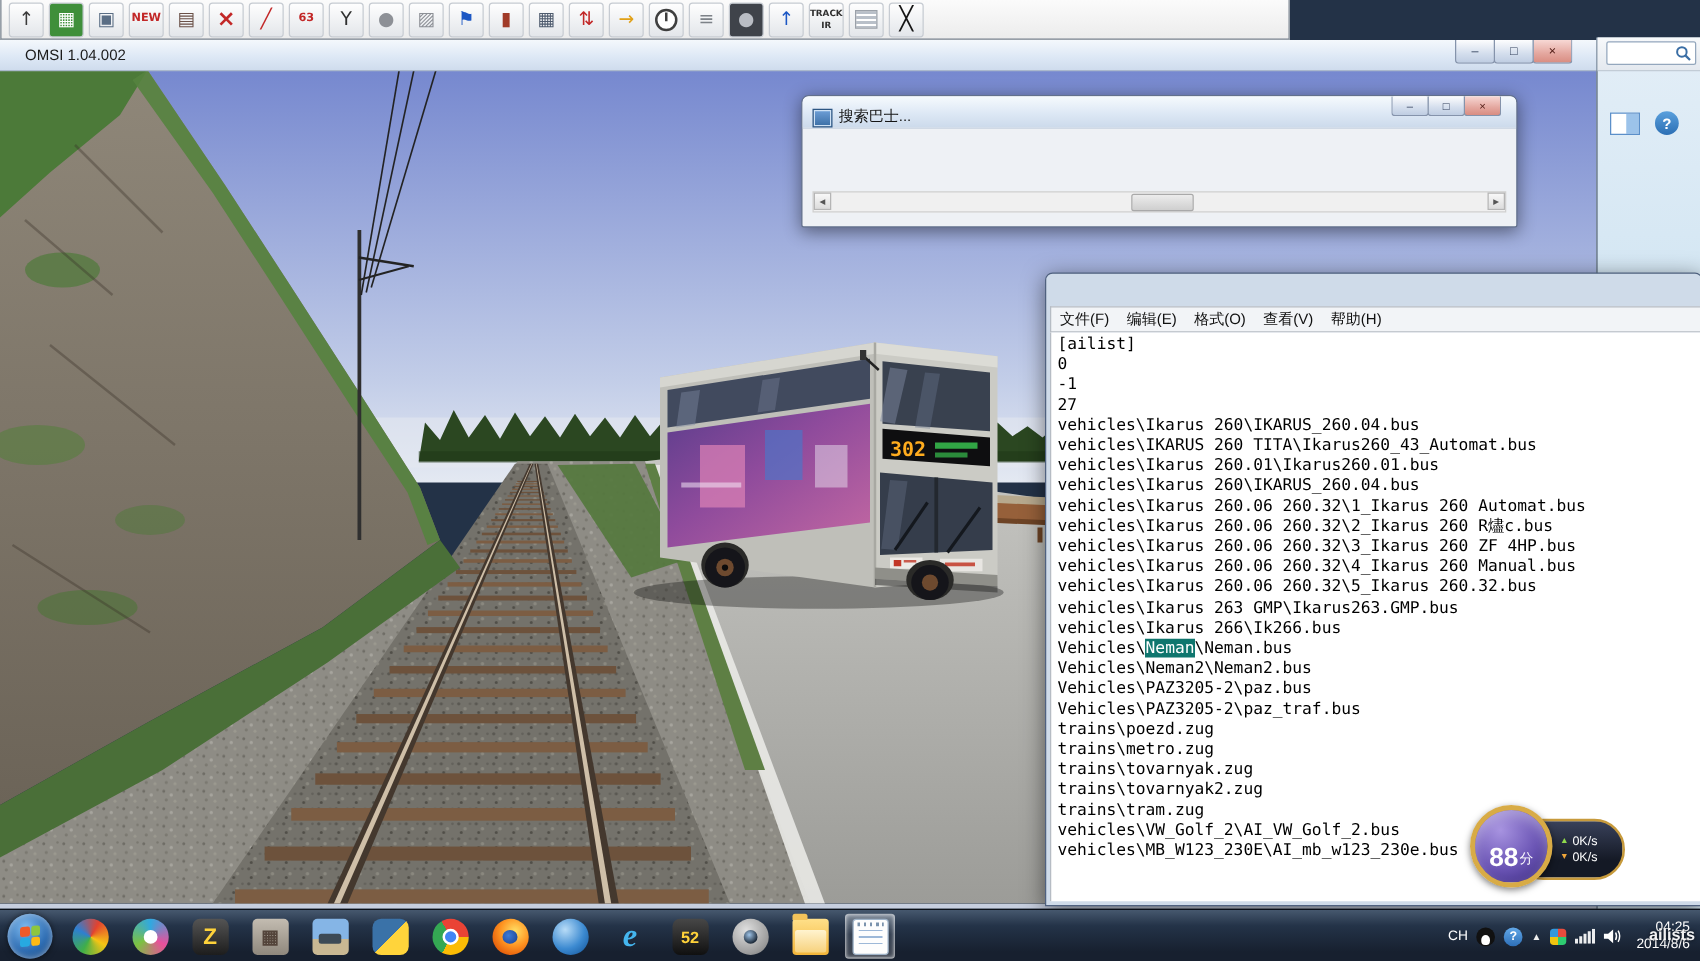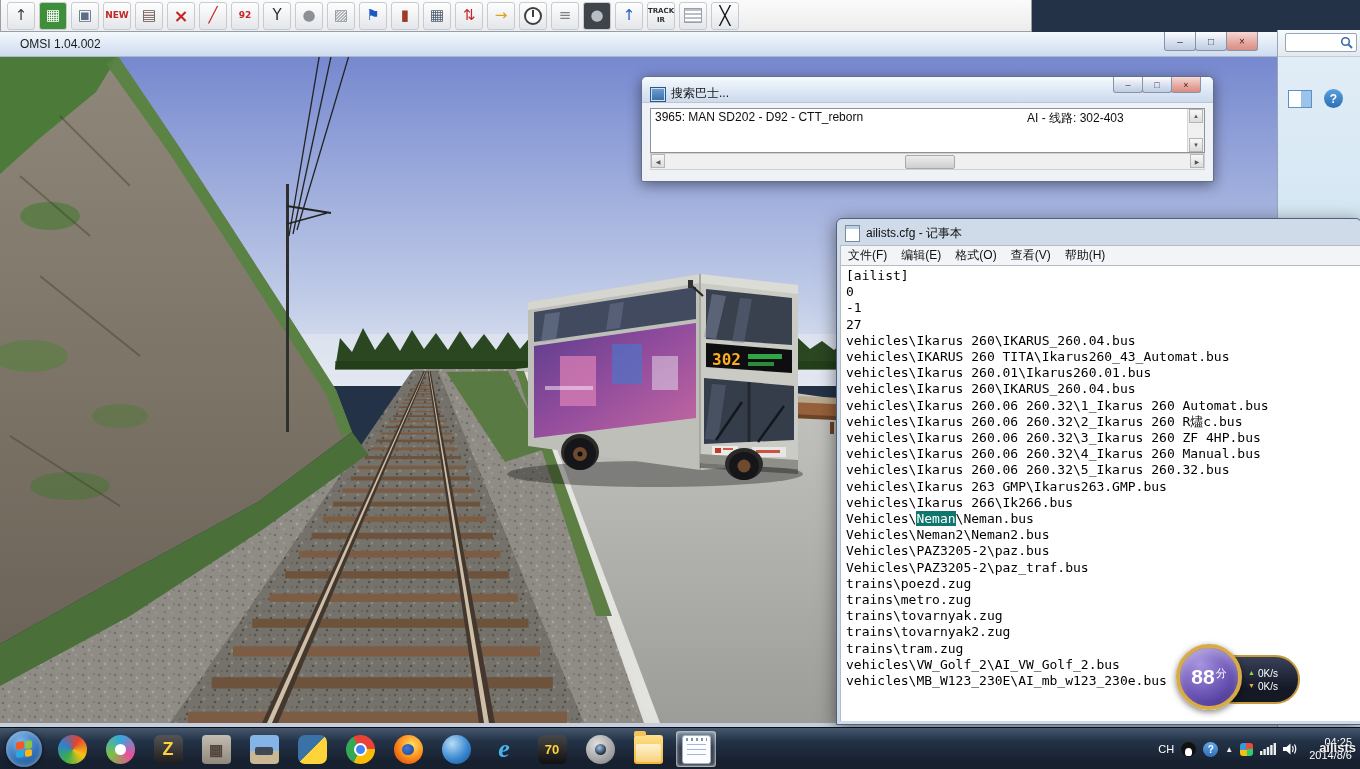--- a/index.html
+++ b/index.html
@@ -89,21 +89,21 @@
   #speed-ball{position:absolute;left:1176px;top:644px;width:128px;height:72px;z-index:40}
   .sb-pill{position:absolute;left:34px;top:11px;width:90px;height:49px;border-radius:25px;
     background:linear-gradient(#39415a,#141925 70%);border:2px solid #c79a3c;box-sizing:border-box;
     display:flex;flex-direction:column;justify-content:center;gap:2px;padding-left:36px}
   .sb-row{display:flex;align-items:center;gap:3px;font-size:10px;color:#fff;line-height:1.1}
   .sb-arrow{font-size:7px}
   .sb-arrow.up{color:#8fd94c}.sb-arrow.down{color:#f0a63a}
   .sb-circle{position:absolute;left:0;top:0;width:66px;height:66px;border-radius:50%;box-sizing:border-box;
     background:radial-gradient(circle at 35% 28%,#a793e0,#6a54b4 55%,#46348c 85%);
     border:4px solid #d8ab46;box-shadow:0 2px 6px rgba(0,0,0,.5),inset 0 5px 9px rgba(255,255,255,.35);
-    display:flex;align-items:flex-start;justify-content:center;padding-top:18px}
+    display:flex;align-items:center;justify-content:center;padding-top:18px}
   .sb-score{font-size:21px;font-weight:bold;color:#fff;line-height:1}
   .sb-unit{font-size:11px;color:#fff;margin-left:1px}
 
   
   #taskbar{position:absolute;left:0;top:727px;width:1360px;height:42px;z-index:50;
     background:linear-gradient(180deg,#46586e,#243348 30%,#17202f 80%);border-top:1px solid #0a0f17;
     display:flex;align-items:center}
   .start-orb{width:36px;height:36px;border-radius:50%;margin:0 10px 0 6px;flex:0 0 auto;
     background:radial-gradient(circle at 40% 30%,#7db9ee,#2e6db3 55%,#123c6f);
     box-shadow:inset 0 0 6px rgba(255,255,255,.55),0 0 5px rgba(0,0,0,.6);
@@ -375,21 +375,21 @@
         <div class="tbi">
           <span class="g" style="color: rgb(107, 81, 72);">▤</span>
         </div>
         <div class="tbi big">
           <span class="g" style="color: rgb(194, 39, 39);">×</span>
         </div>
         <div class="tbi">
           <span class="g" style="color: rgb(194, 39, 39);">╱</span>
         </div>
         <div class="tbi txt">
-          <span class="g" style="color: rgb(194, 39, 39);">92</span>
+          <span class="g" style="color: rgb(194, 39, 39);">63</span>
         </div>
         <div class="tbi">
           <span class="g" style="color: rgb(47, 47, 47);">Y</span>
         </div>
         <div class="tbi">
           <span class="g" style="color: rgb(141, 144, 150);">●</span>
         </div>
         <div class="tbi">
           <span class="g" style="color: rgb(141, 144, 150);">▨</span>
         </div>
@@ -442,41 +442,28 @@
   <div id="search-dialog">
     <div class="sd-title">
       <div class="sd-ico"></div>
       <span class="sd-title-text">搜索巴士...</span>
       <div class="sd-btns">
         <div class="winbtn">–</div>
         <div class="winbtn">□</div>
         <div class="winbtn close">×</div>
       </div>
     </div>
-    <div id="sd-list-wrap">
-      <div id="sd-list">
-          <div class="sd-row"><span>3965: MAN SD202 - D92 - CTT_reborn</span><span class="sd-info">AI - 线路: 302-403</span></div>
-        </div>
-      <div class="sd-vsb">
-        <div class="sd-sbtn">▲</div>
-        <div class="sd-sbtn">▼</div>
-      </div>
-    </div>
     <div class="sd-hsb">
       <div class="sd-sbtn l">◀</div>
       <div class="sd-thumb"></div>
       <div class="sd-sbtn r">▶</div>
     </div>
   </div>
 
   <div id="notepad">
-    <div class="np-title">
-      <div class="np-ico"></div>
-      <span class="np-title-text">ailists.cfg - 记事本</span>
-    </div>
     <div class="np-menu" id="np-menu">
         <span>文件(F)</span>
         <span>编辑(E)</span>
         <span>格式(O)</span>
         <span>查看(V)</span>
         <span>帮助(H)</span>
       </div>
     <div id="np-body"><div class="np-line">[ailist]</div><div class="np-line">0</div><div class="np-line">-1</div><div class="np-line">27</div><div class="np-line">vehicles\Ikarus 260\IKARUS_260.04.bus</div><div class="np-line">vehicles\IKARUS 260 TITA\Ikarus260_43_Automat.bus</div><div class="np-line">vehicles\Ikarus 260.01\Ikarus260.01.bus</div><div class="np-line">vehicles\Ikarus 260\IKARUS_260.04.bus</div><div class="np-line">vehicles\Ikarus 260.06 260.32\1_Ikarus 260 Automat.bus</div><div class="np-line">vehicles\Ikarus 260.06 260.32\2_Ikarus 260 R燼c.bus</div><div class="np-line">vehicles\Ikarus 260.06 260.32\3_Ikarus 260 ZF 4HP.bus</div><div class="np-line">vehicles\Ikarus 260.06 260.32\4_Ikarus 260 Manual.bus</div><div class="np-line">vehicles\Ikarus 260.06 260.32\5_Ikarus 260.32.bus</div><div class="np-line">vehicles\Ikarus 263 GMP\Ikarus263.GMP.bus</div><div class="np-line">vehicles\Ikarus 266\Ik266.bus</div><div class="np-line">Vehicles\<span class="np-sel">Neman</span>\Neman.bus</div><div class="np-line">Vehicles\Neman2\Neman2.bus</div><div class="np-line">Vehicles\PAZ3205-2\paz.bus</div><div class="np-line">Vehicles\PAZ3205-2\paz_traf.bus</div><div class="np-line">trains\poezd.zug</div><div class="np-line">trains\metro.zug</div><div class="np-line">trains\tovarnyak.zug</div><div class="np-line">trains\tovarnyak2.zug</div><div class="np-line">trains\tram.zug</div><div class="np-line">vehicles\VW_Golf_2\AI_VW_Golf_2.bus</div><div class="np-line">vehicles\MB_W123_230E\AI_mb_w123_230e.bus</div></div>
   </div>
 
@@ -538,21 +525,21 @@
         <div class="tb-app">
           <div class="app-ico app-bluesphere"></div>
         </div>
         <div class="tb-app">
           <div class="app-ico app-ie">
             <span class="ag">e</span>
           </div>
         </div>
         <div class="tb-app">
           <div class="app-ico app-n99">
-            <span class="ag">70</span>
+            <span class="ag">52</span>
           </div>
         </div>
         <div class="tb-app">
           <div class="app-ico app-camera"></div>
         </div>
         <div class="tb-app">
           <div class="app-ico app-folder"></div>
         </div>
         <div class="tb-app active">
           <div class="app-ico app-notepadw"></div>

